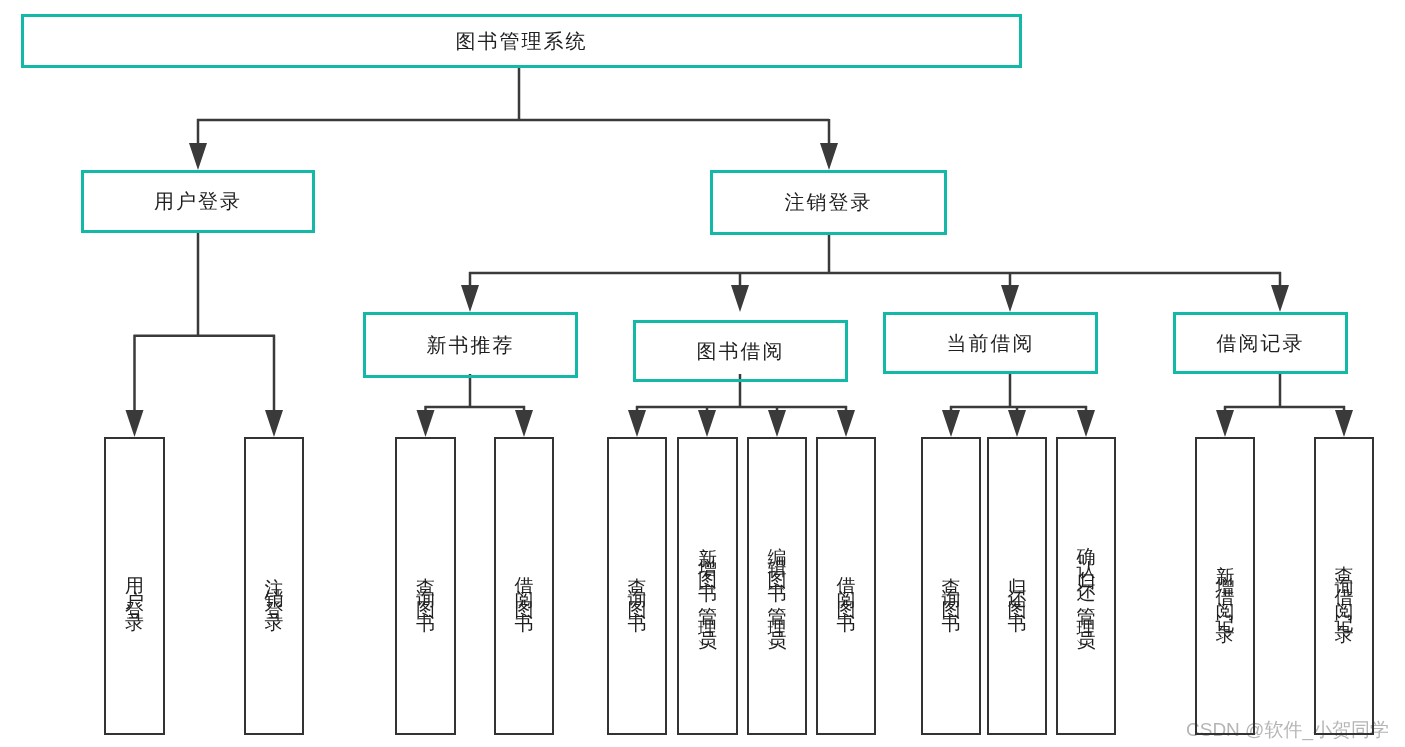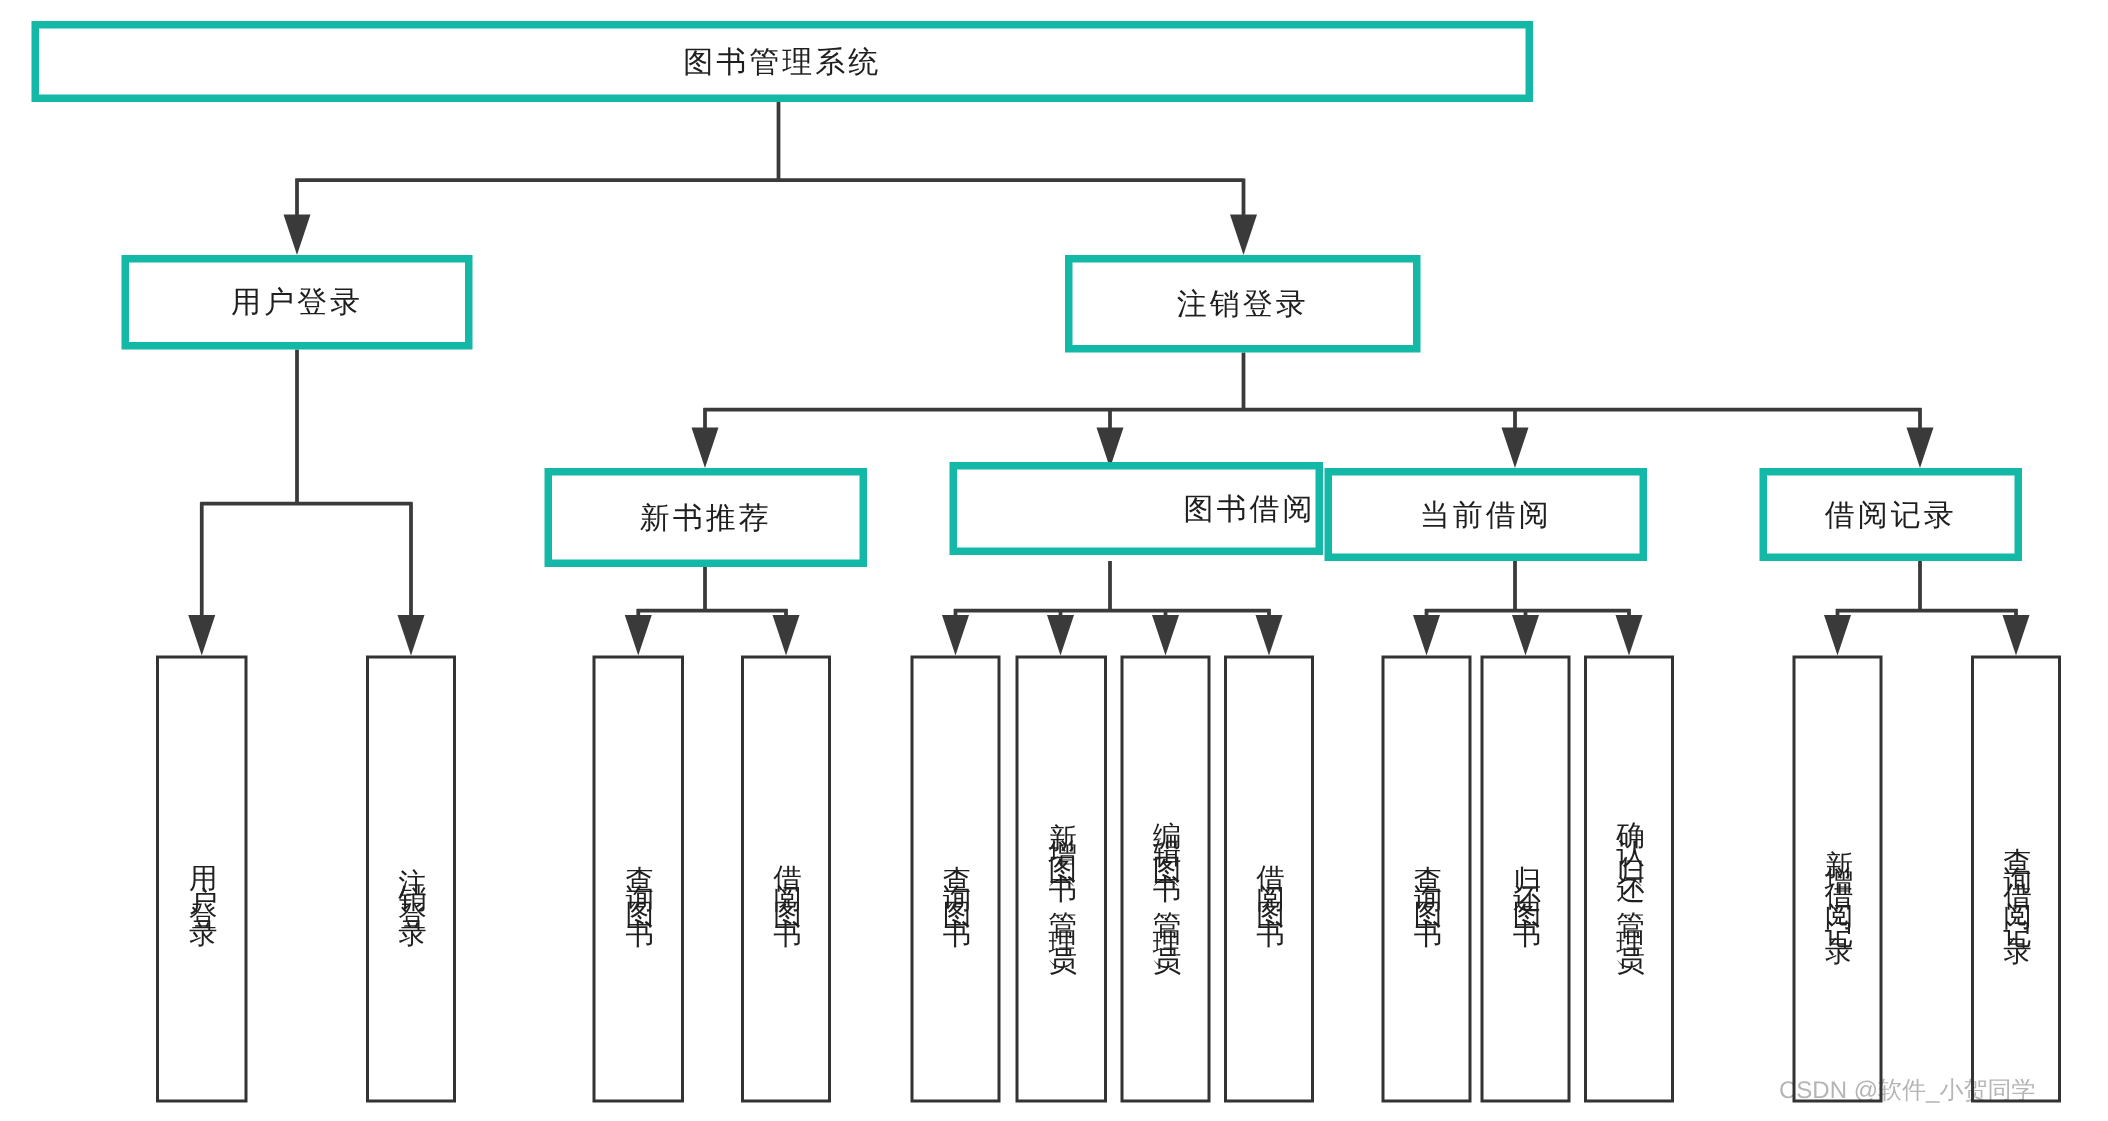--- a/index.html
+++ b/index.html
@@ -6,21 +6,21 @@
   .canvas{
     position:relative;
     width:1405px;height:747px;
     background:#ffffff;
     font-family:"Liberation Sans","DejaVu Sans",sans-serif;
     overflow:hidden;
   }
   .connectors{position:absolute;left:0;top:0;z-index:2;pointer-events:none;}
   .box{
     position:absolute;
-    border:5px solid #14b8a6;
+    border:3px solid #14b8a6;
     background:transparent;
     display:flex;align-items:center;justify-content:center;
     color:#1f1f1f;
     font-size:20px;
     letter-spacing:2px;
     box-sizing:border-box;
     z-index:3;
   }
   .vbox{
     position:absolute;
@@ -38,21 +38,21 @@
     font-size:19px;
     letter-spacing:12px;
     line-height:1.15;
     white-space:nowrap;
   }
   .watermark{
     position:absolute;
     left:1186px;top:717px;
     z-index:1;
     color:#b5b5b5;
-    font-size:16px;
+    font-size:19px;
     white-space:nowrap;
   }
 </style>
 </head>
 <body>
 
 <div class="canvas">
 
   <div class="watermark">CSDN @软件_小贺同学</div>
 
@@ -106,21 +106,21 @@
   <div class="box" style="left:81px;top:170px;width:234px;height:63px;">
     <span>用户登录</span>
   </div>
   <div class="box" style="left:710px;top:170px;width:237px;height:65px;">
     <span>注销登录</span>
   </div>
 
   <div class="box" style="left:363px;top:312px;width:215px;height:66px;">
     <span>新书推荐</span>
   </div>
-  <div class="box" style="left:633px;top:308px;width:249px;height:62px;justify-content:flex-end;">
+  <div class="box" style="left:633px;top:320px;width:215px;height:62px;">
     <span>图书借阅</span>
   </div>
   <div class="box" style="left:883px;top:312px;width:215px;height:62px;">
     <span>当前借阅</span>
   </div>
   <div class="box" style="left:1173px;top:312px;width:175px;height:62px;">
     <span>借阅记录</span>
   </div>
 
   <div class="vbox" style="left:104px;width:61px;">

